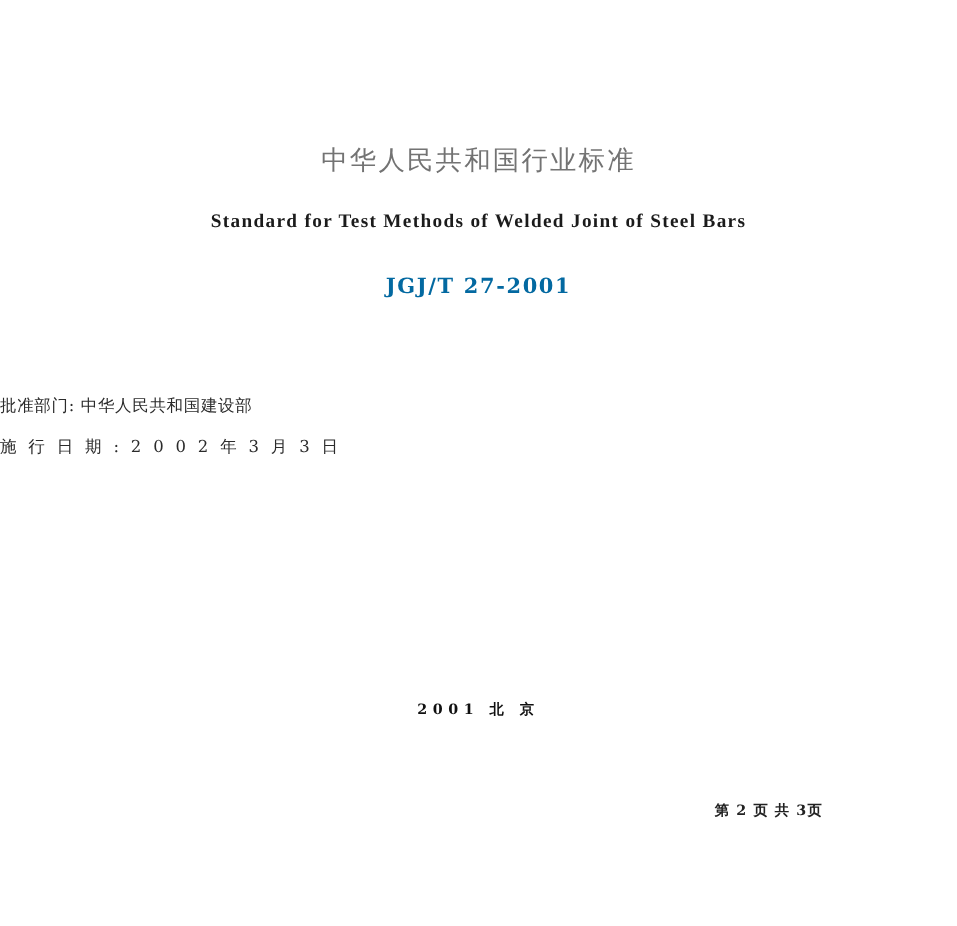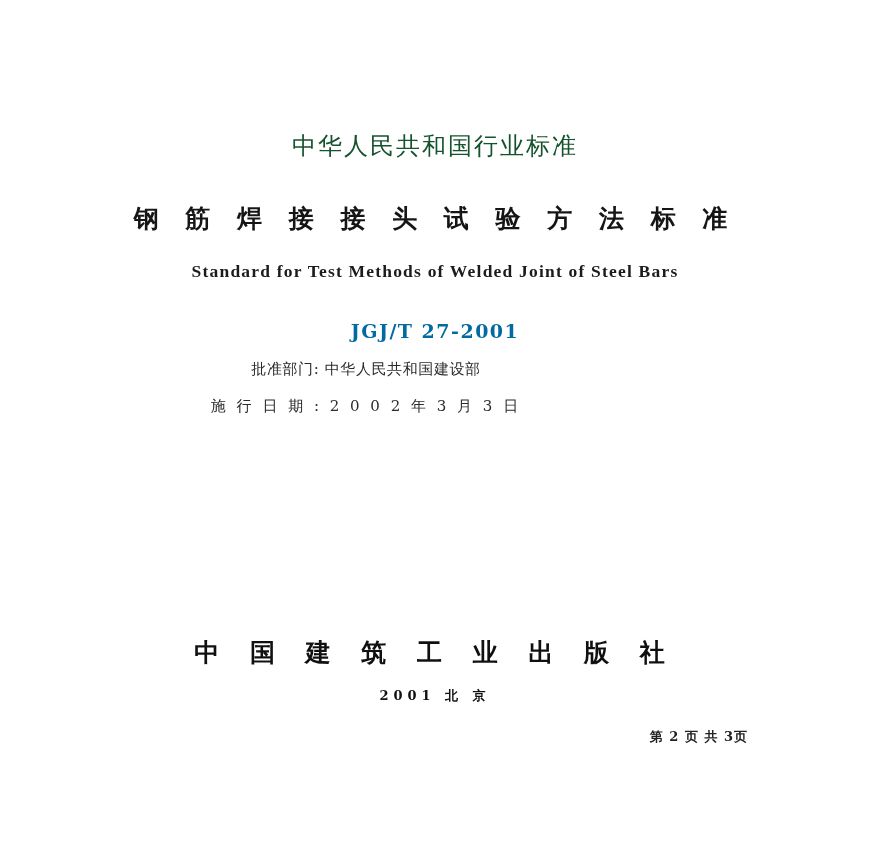--- a/index.html
+++ b/index.html
@@ -25,22 +25,22 @@
     position: absolute;
     left: 0;
     top: 130px;
     width: 870px;
     text-align: center;
   }
   .line-cn-standard {
     font-family: "DejaVu Serif", "Liberation Serif", serif;
     font-size: 24px;
     letter-spacing: 2px;
-    color: #14532d;
-    margin-bottom: 40px;
+    color: #737373;
+    margin-bottom: 28px;
   }
   .line-cn-title {
     font-family: "DejaVu Serif", "Liberation Serif", serif;
     font-size: 25px;
     font-weight: bold;
     letter-spacing: 9px;
     color: #151515;
     margin-bottom: 26px;
   }
   .line-en-title {
@@ -56,21 +56,20 @@
     font-size: 19px;
     font-weight: bold;
     letter-spacing: 1.5px;
     color: #0369a1;
   }
   .approval-block {
     position: absolute;
     left: 0;
     top: 360px;
     width: 732px;
-    text-align: center;
   }
   .line-approver {
     font-family: "DejaVu Serif", "Liberation Serif", serif;
     font-size: 15px;
     letter-spacing: 0.6px;
     color: #2b2b2b;
     margin-bottom: 18px;
   }
   .line-effective {
     font-family: "DejaVu Serif", "Liberation Serif", serif;
@@ -111,30 +110,28 @@
     color: #222222;
   }
 </style>
 </head>
 <body>
 
 <div class="page">
 
   <div class="title-block">
     <div class="line-cn-standard">中华人民共和国行业标准</div>
-    <div class="line-cn-title">钢 筋 焊 接 接 头 试 验 方 法 标 准</div>
     <div class="line-en-title">Standard for Test Methods of Welded Joint of Steel Bars</div>
     <div class="line-code">JGJ/T   27-2001</div>
   </div>
 
   <div class="approval-block">
     <div class="line-approver">批准部门: 中华人民共和国建设部</div>
     <div class="line-effective">施 行 日 期 : 2 0 0 2 年 3 月 3 日</div>
   </div>
 
   <div class="publisher-block">
-    <div class="line-publisher">中 国 建 筑 工 业 出 版 社</div>
     <div class="line-place-year">2001   北   京</div>
   </div>
 
   <div class="footer">第 2 页 共 3页</div>
 
 </div>
 
 </body></html>

